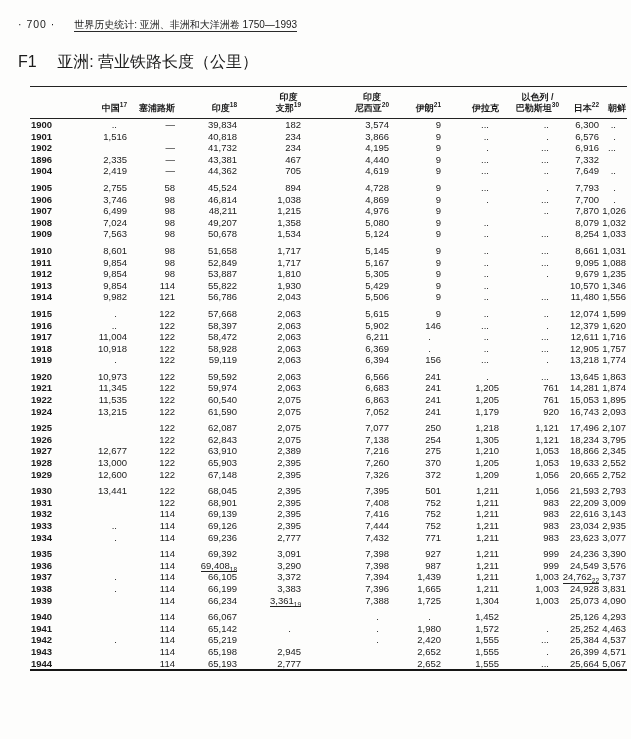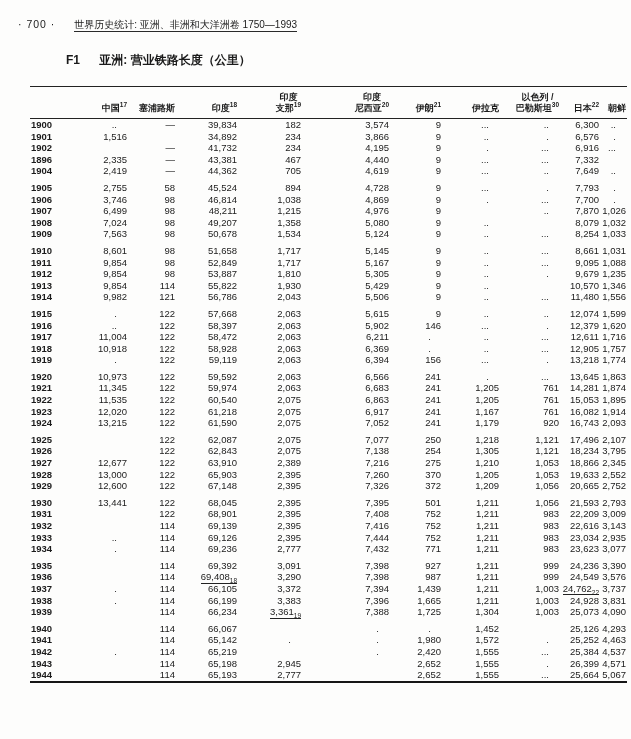--- a/index.html
+++ b/index.html
@@ -13,21 +13,21 @@
     position: absolute; top: 18px; left: 18px;
     font-size: 10.5px; white-space: nowrap;
   }
   .running-head .pageno { letter-spacing: 1px; margin-right: 16px; }
   .running-head .head-title {
     font-size: 10px;
     border-bottom: 1px solid #2a2a2a; padding-bottom: 1px;
   }
   .table-title {
     position: absolute; top: 52px; left: 18px;
-    font-size: 12px; font-weight: bold; white-space: nowrap; margin-left: 48px;
+    font-size: 16px; font-weight: normal; white-space: nowrap;
   }
   .table-title .tid { margin-right: 16px; }
   table {
     position: absolute; top: 86px; left: 30px;
     width: 597px; border-collapse: collapse; table-layout: fixed;
   }
   thead tr { border-top: 1.5px solid #222; border-bottom: 1px solid #222; }
   thead th {
     font-size: 9px; font-weight: bold; vertical-align: bottom;
     text-align: right; padding: 5px 1px 4px 0; line-height: 11px;
@@ -103,21 +103,21 @@
           <td>9</td>
           <td class="na">...</td>
           <td class="na">..</td>
           <td>6,300</td>
           <td class="na">..</td>
         </tr>
         <tr>
           <td class="year">1901</td>
           <td>1,516</td>
           <td></td>
-          <td>34,892</td>
+          <td>40,818</td>
           <td>234</td>
           <td>3,866</td>
           <td>9</td>
           <td class="na">..</td>
           <td class="na">.</td>
           <td>6,576</td>
           <td class="na">.</td>
         </tr>
         <tr>
           <td class="year">1902</td>
@@ -386,33 +386,20 @@
           <td>60,540</td>
           <td>2,075</td>
           <td>6,863</td>
           <td>241</td>
           <td>1,205</td>
           <td>761</td>
           <td>15,053</td>
           <td>1,895</td>
         </tr>
         <tr>
-          <td class="year">1923</td>
-          <td>12,020</td>
-          <td>122</td>
-          <td>61,218</td>
-          <td>2,075</td>
-          <td>6,917</td>
-          <td>241</td>
-          <td>1,167</td>
-          <td>761</td>
-          <td>16,082</td>
-          <td>1,914</td>
-        </tr>
-        <tr>
           <td class="year">1924</td>
           <td>13,215</td>
           <td>122</td>
           <td>61,590</td>
           <td>2,075</td>
           <td>7,052</td>
           <td>241</td>
           <td>1,179</td>
           <td>920</td>
           <td>16,743</td>

